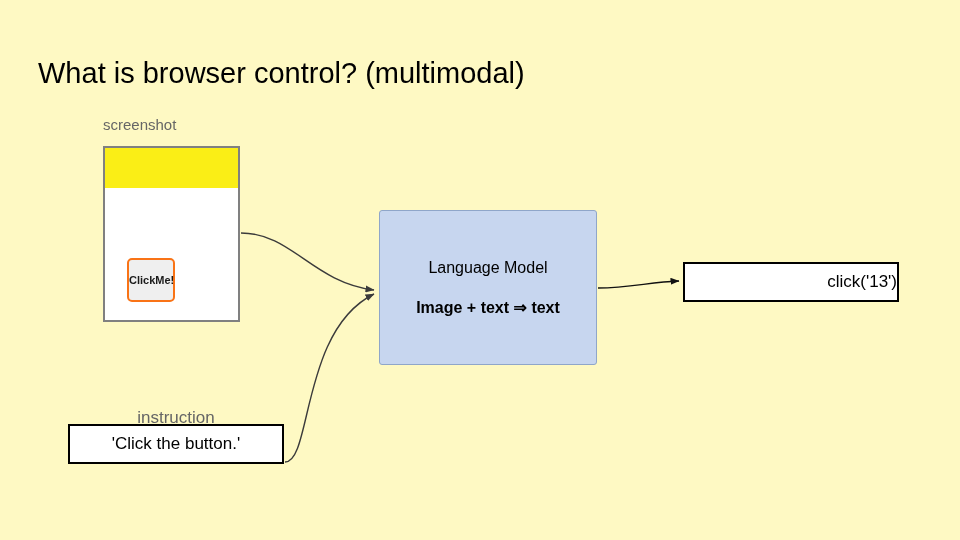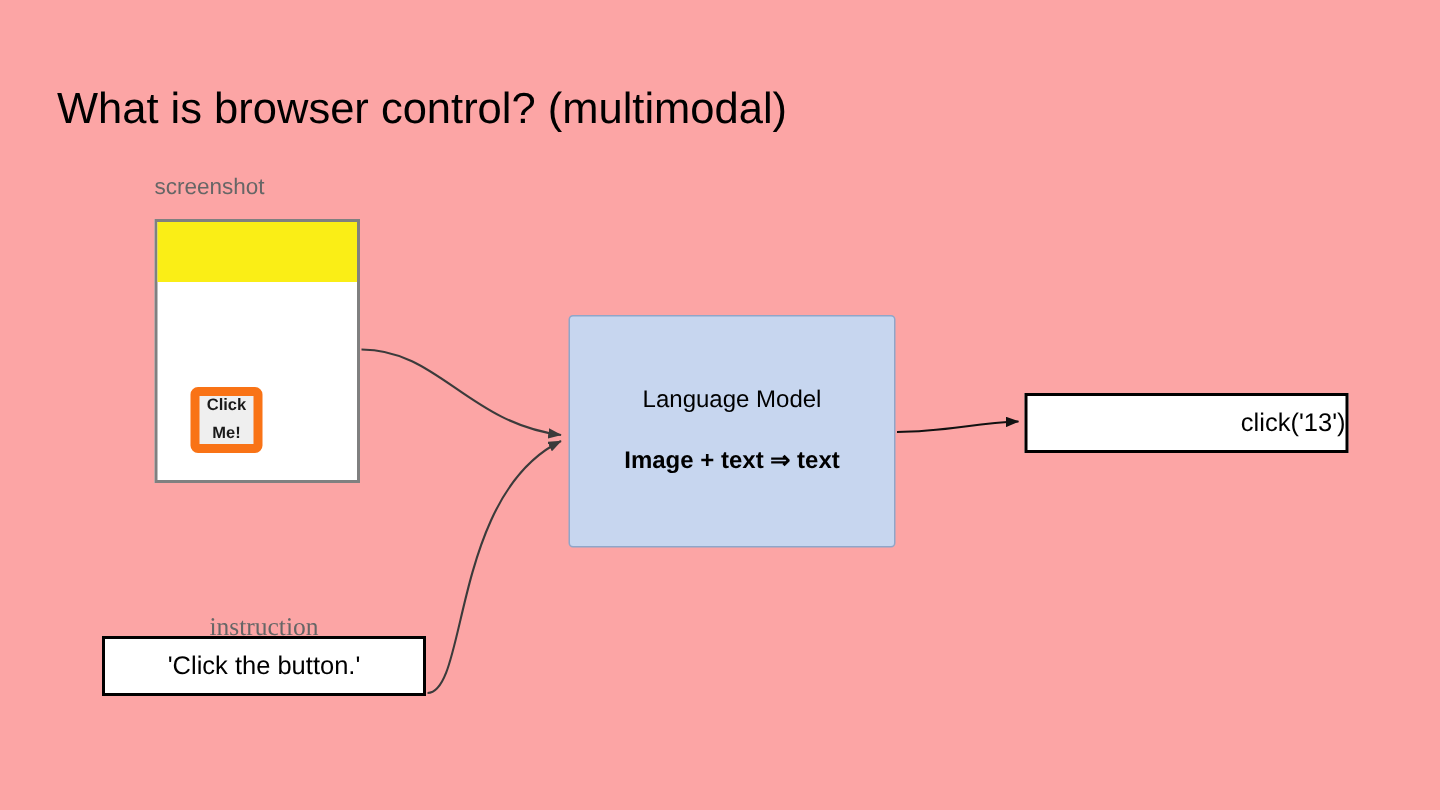--- a/index.html
+++ b/index.html
@@ -13,21 +13,21 @@
     font-family: "Liberation Sans", sans-serif;
     overflow: hidden;
     position: relative;
   }
 
   #slide {
     position: absolute;
     left: 0; top: 0;
     width: 960px;
     height: 540px;
-    background: #fca5a5;
+    background: #fef9c3;
   }
 
   
   #slide-title {
     position: absolute;
     left: 38px;
     top: 55px;
     font-size: 29px;
     line-height: 36px;
     color: #000000;
@@ -74,44 +74,43 @@
     background: #faee16;
   }
   #click-me-button {
     position: absolute;
     left: 22px;
     top: 110px;
     width: 48px;
     height: 44px;
     box-sizing: border-box;
     background: #efefef;
-    border: 6px solid #f97316;
+    border: 2px solid #f97316;
     border-radius: 5px;
     display: flex;
-    flex-direction: column;
-    align-items: center;
-    justify-content: space-between;
+    flex-direction: row;
+    align-items: center;
+    justify-content: flex-start;
     font-size: 11px;
     line-height: 13px;
     color: #1a1a1a;
     font-weight: 700;
     text-align: center;
   }
 
   
   #instruction-label {
     position: absolute;
     left: 68px;
     top: 408px;
     width: 216px;
     text-align: center;
     font-size: 17px;
     color: #666666;
     white-space: nowrap;
-    font-family: Liberation Serif, serif;
   }
   #instruction-box {
     position: absolute;
     left: 68px;
     top: 424px;
     width: 216px;
     height: 40px;
     box-sizing: border-box;
     background: #ffffff;
     border: 2px solid #000000;

